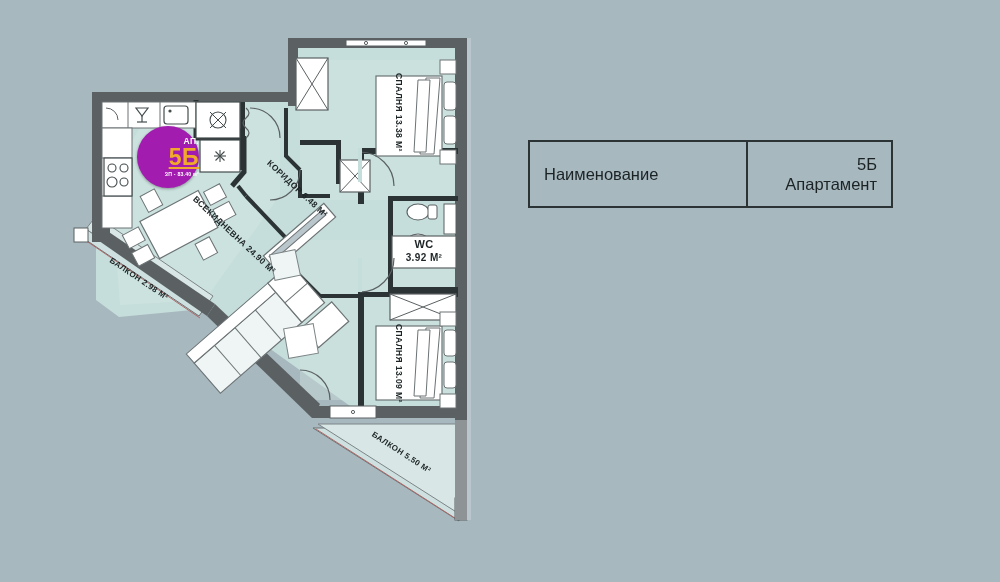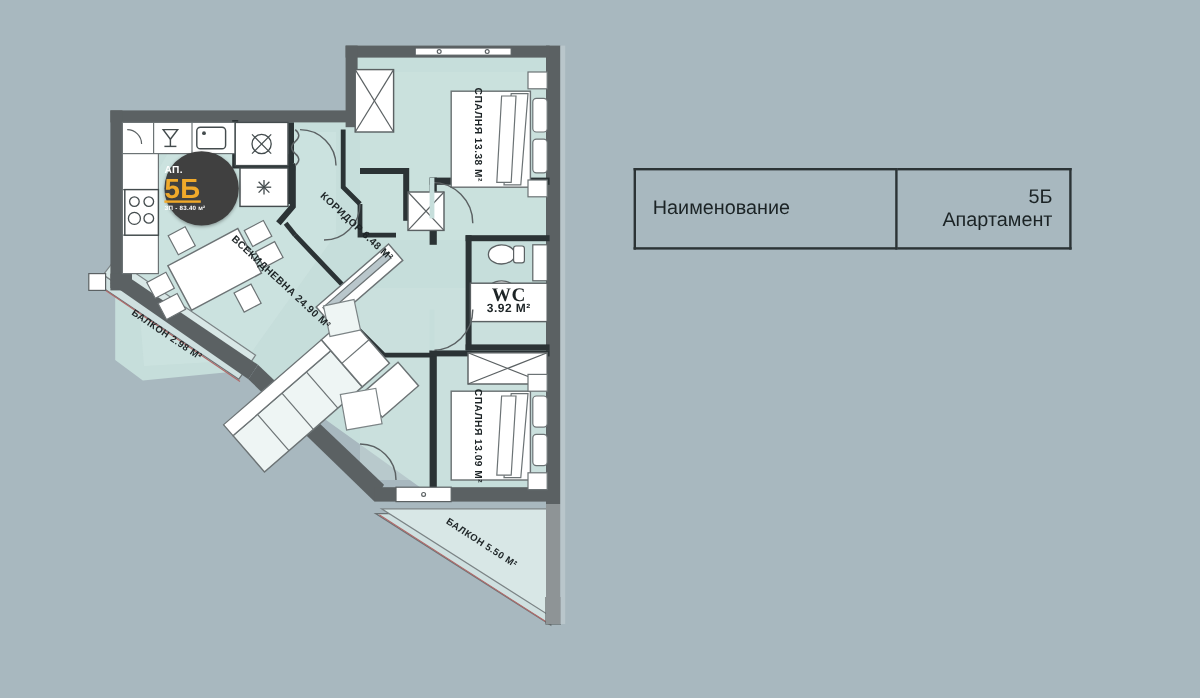--- a/index.html
+++ b/index.html
@@ -23,22 +23,22 @@
     color:#1d2426;
     white-space:nowrap;
     transform-origin:0 0;
     letter-spacing:.4px;
   }
 
   
   #badge{
     position:absolute;left:137px;top:126px;width:62px;height:62px;
     border-radius:50%;
-    background:#404040;
-    display:flex;flex-direction:column;align-items:flex-start;justify-content:center;
+    background:#a21caf;
+    display:flex;flex-direction:column;align-items:flex-end;justify-content:center;
     box-shadow:0 1px 3px rgba(0,0,0,.35);
   }
   #badge .ap{color:#ffffff;font-size:8.5px;font-weight:700;line-height:1;margin-bottom:1px;letter-spacing:.3px;}
   #badge .num{color:#f0a92a;font-size:23px;font-weight:700;line-height:1;letter-spacing:.5px;text-decoration:underline;}
   #badge .zp{color:#ffffff;font-size:5.2px;font-weight:700;line-height:1;margin-top:3px;letter-spacing:.2px;}
 
   
   #table{
     position:absolute;left:528px;top:140px;width:365px;
     border:2px solid #4c1d95;
@@ -301,21 +301,21 @@
       <rect x="330" y="406" width="46" height="12" fill="#ffffff" stroke="#5b6163" stroke-width="1"></rect>
       <circle cx="353" cy="412" r="1.6" fill="none" stroke="#5b6163" stroke-width="1"></circle>
     </g>
   </svg>
   </div>
 
   <div class="rtxt" style="left:404px;top:73px;font-size:8.5px;transform:rotate(90deg);">СПАЛНЯ  13.38 М²</div>
 
   <div class="rtxt" style="left:404px;top:324px;font-size:8.5px;transform:rotate(90deg);">СПАЛНЯ  13.09 М²</div>
 
-  <div class="rtxt" style="left:424px;top:238px;font-size:16px;transform:translateX(-50%);font-family:Liberation Serif, serif;">WC</div>
+  <div class="rtxt" style="left:424px;top:238px;font-size:11px;transform:translateX(-50%);">WC</div>
   <div class="rtxt" style="left:424px;top:252px;font-size:10px;transform:translateX(-50%);">3.92 М²</div>
 
   <div class="rtxt" style="left:272px;top:158px;font-size:8.5px;transform:rotate(43deg);">КОРИДОР 6.48 М²</div>
 
   <div class="rtxt" style="left:198px;top:194px;font-size:8.5px;transform:rotate(43deg);">ВСЕКИДНЕВНА 24.90 М²</div>
 
   <div class="rtxt" style="left:113px;top:256px;font-size:8px;transform:rotate(34deg);">БАЛКОН 2.98 М²</div>
 
   <div class="rtxt" style="left:375px;top:430px;font-size:8px;transform:rotate(33deg);">БАЛКОН 5.50 М²</div>
 

